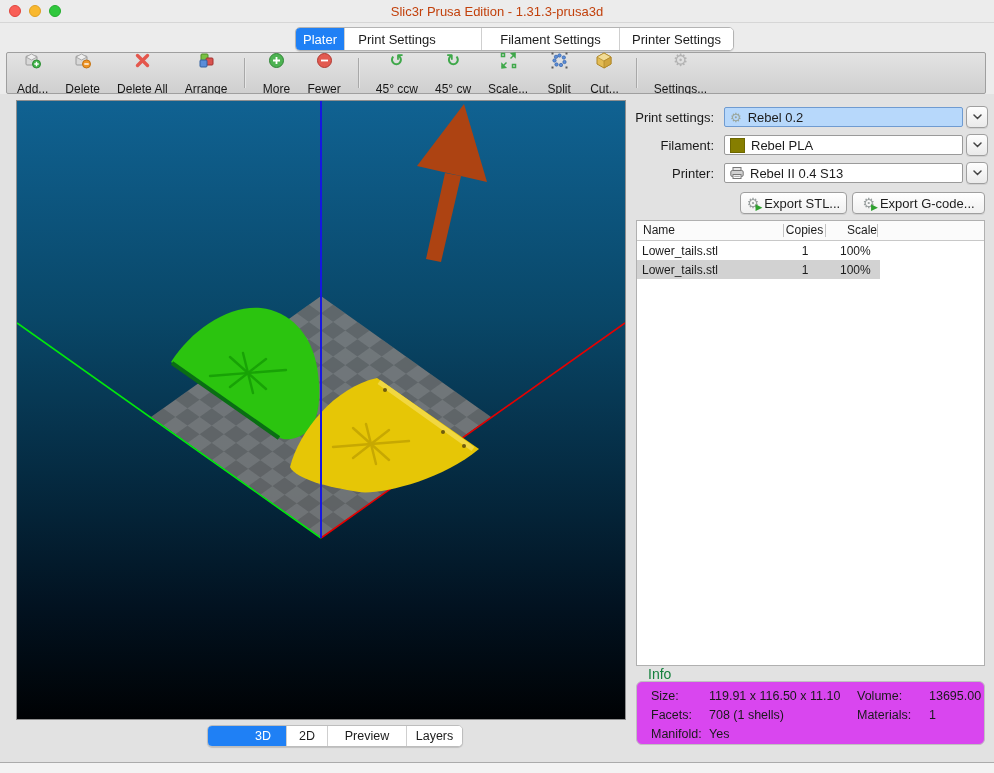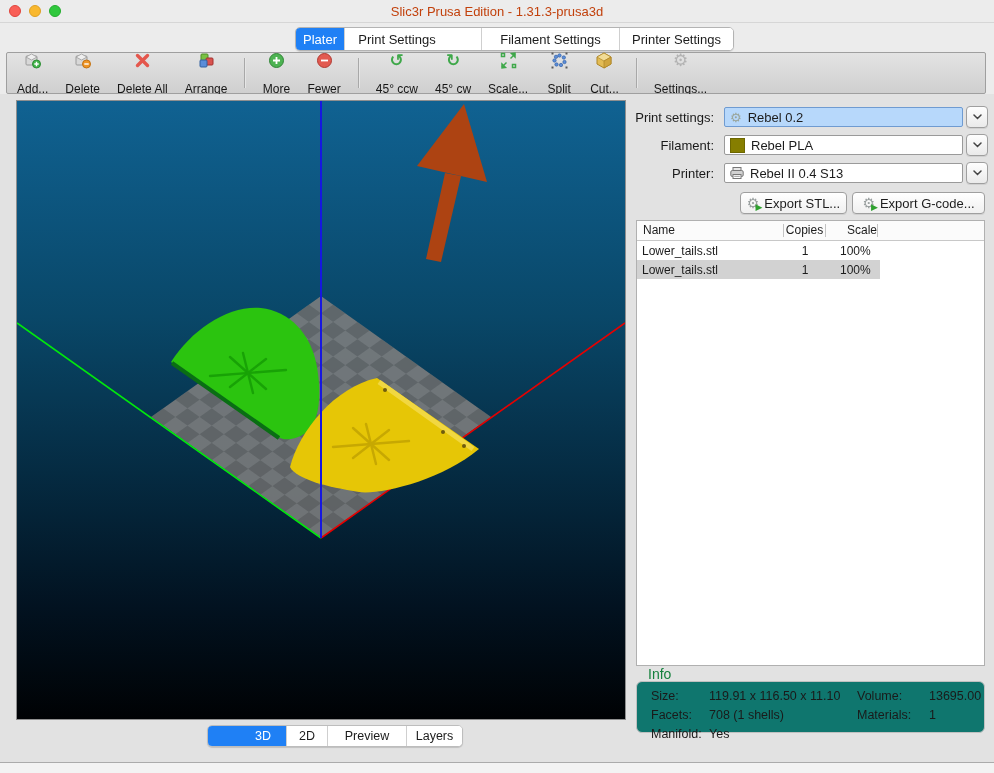--- a/index.html
+++ b/index.html
@@ -67,22 +67,22 @@
     border:1px solid #b0b0b0;box-sizing:border-box;font-size:12px;}
   .thead{display:flex;height:19px;align-items:center;background:#fbfbfb;border-bottom:1px solid #c8c8c8;}
   .th{padding-left:6px;box-sizing:border-box;border-right:1px solid #c3c3c3;height:13px;line-height:13px;}
   .th.c1{width:147px;}.th.c2{width:42px;text-align:center;padding-left:0;}.th.c3{width:52px;text-align:right;padding-left:0;}
   .trow{display:flex;height:19px;align-items:center;}
   .trow.sel{background:linear-gradient(#d2d2d2,#d2d2d2) no-repeat;background-size:243px 100%;}
   .td{box-sizing:border-box;}
   .td.c1{width:147px;padding-left:5px;}.td.c2{width:42px;text-align:center;}.td.c3{width:52px;padding-left:14px;}
   
   .info-title{position:absolute;left:648px;top:666px;font-size:14px;color:#15803d;}
-  .infobox{position:absolute;left:636px;top:681px;width:349px;height:52px;box-sizing:border-box;
-    background:#0f766e;border:1px solid #c0c0c0;border-radius:6px;
+  .infobox{position:absolute;left:636px;top:681px;width:349px;height:64px;box-sizing:border-box;
+    background:#d946ef;border:1px solid #c0c0c0;border-radius:6px;
     display:grid;grid-template-columns:58px 148px 72px auto;grid-auto-rows:19px;
     padding:7px 0 0 14px;font-size:12.5px;color:#1a1a1a;}
   
   .bottom-divider{position:absolute;left:0;top:762px;width:994px;height:1px;background:#ababab;}
   .statusbar{position:absolute;left:0;top:763px;width:994px;height:10px;background:#f3f3f3;}
 </style>
 </head>
 <body>
 
 <div class="window">

